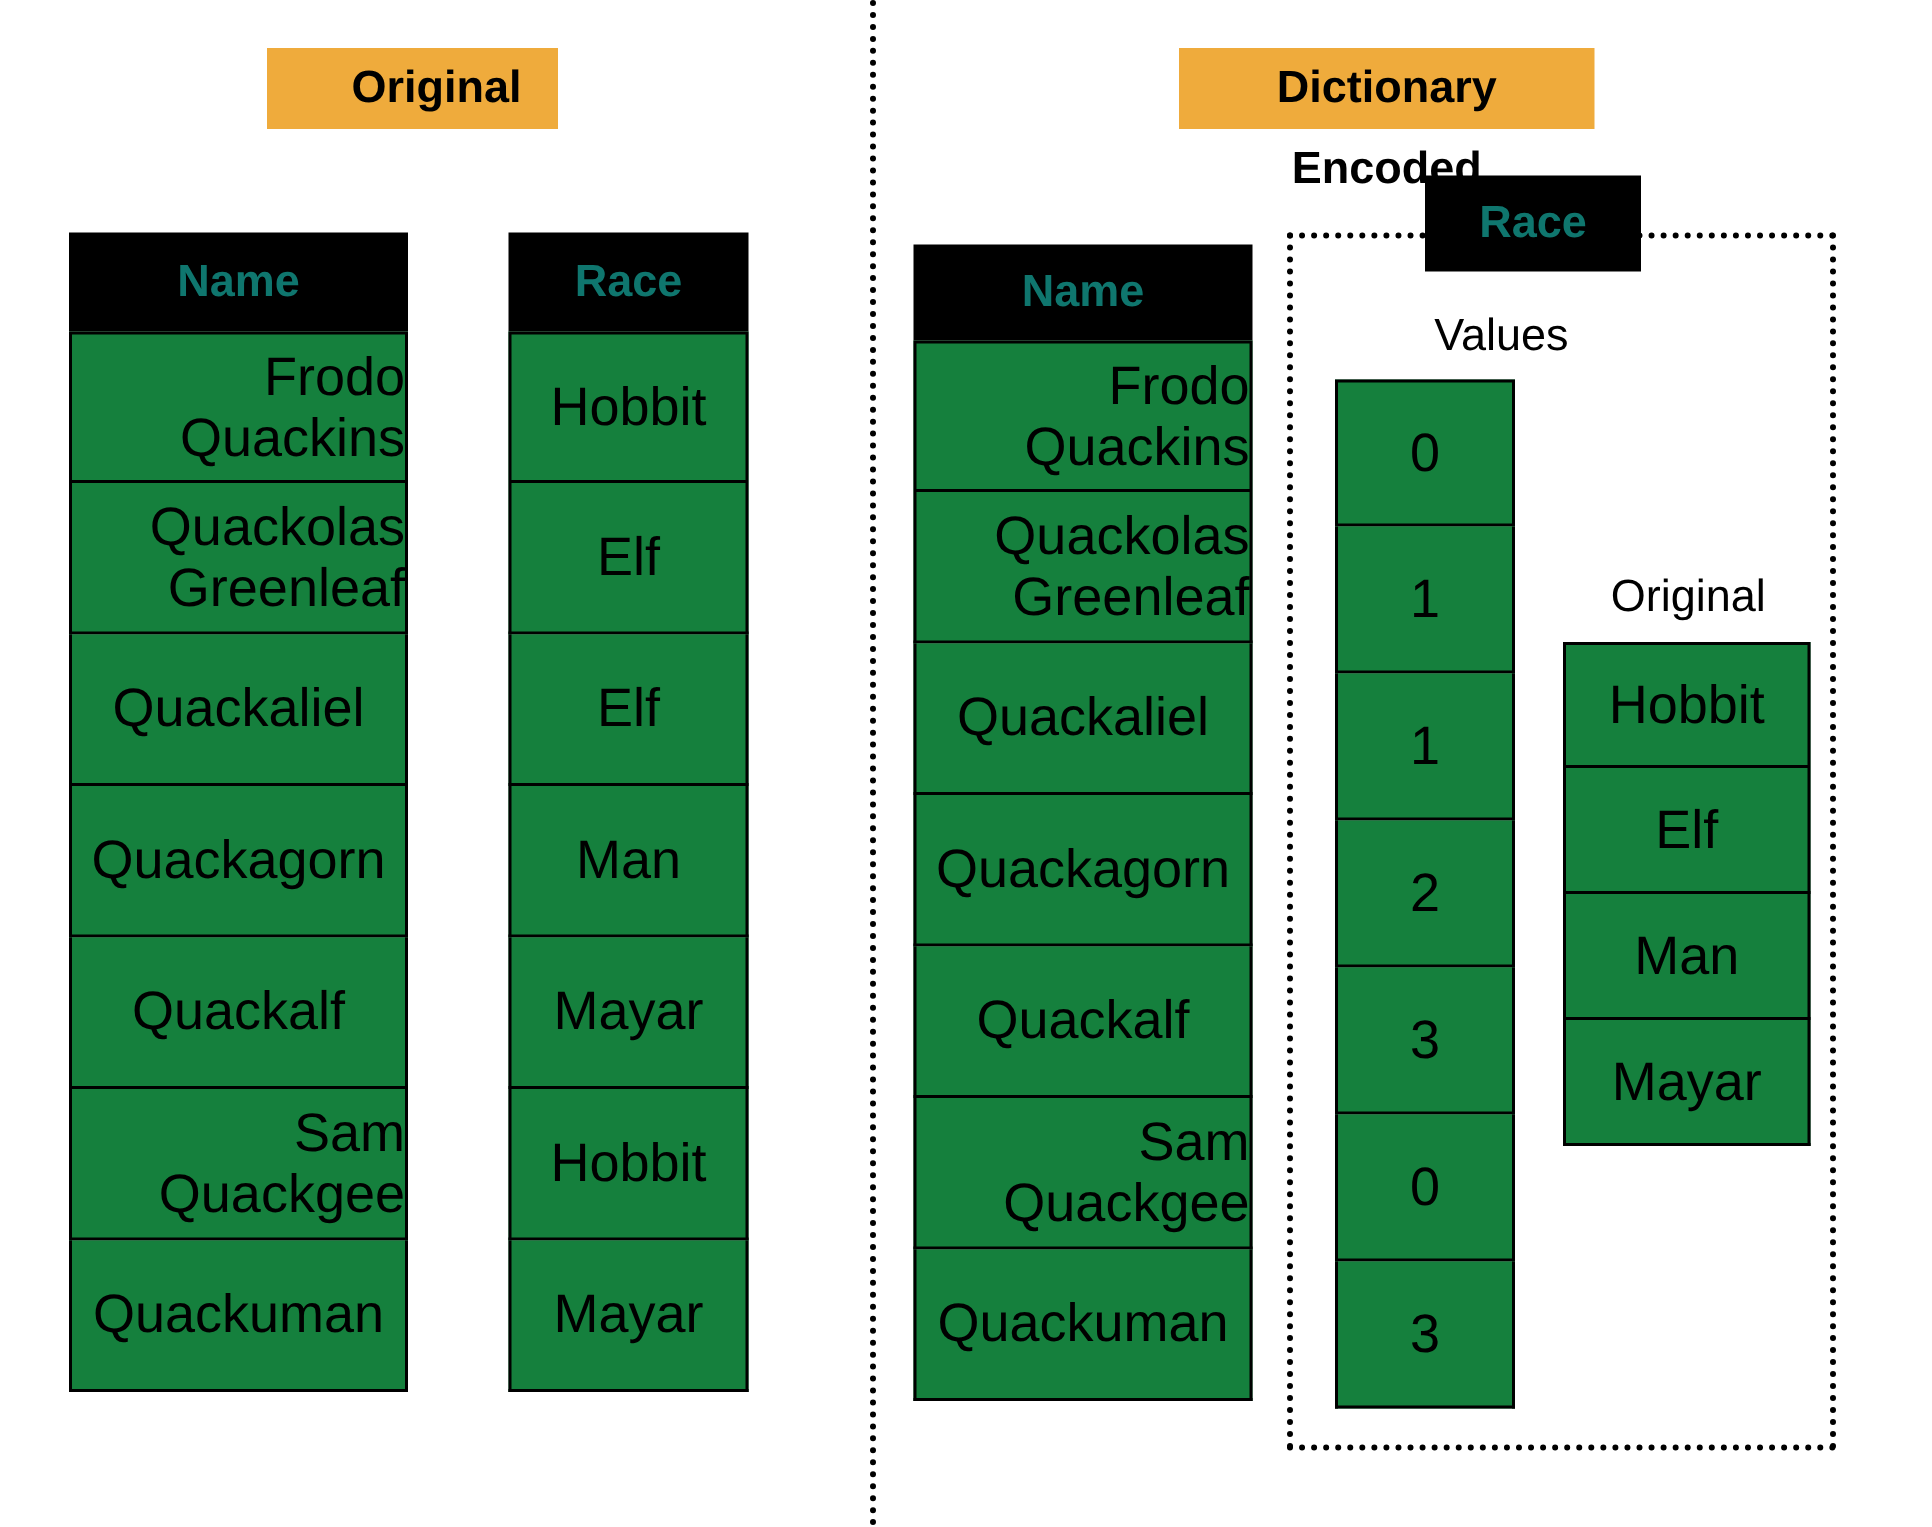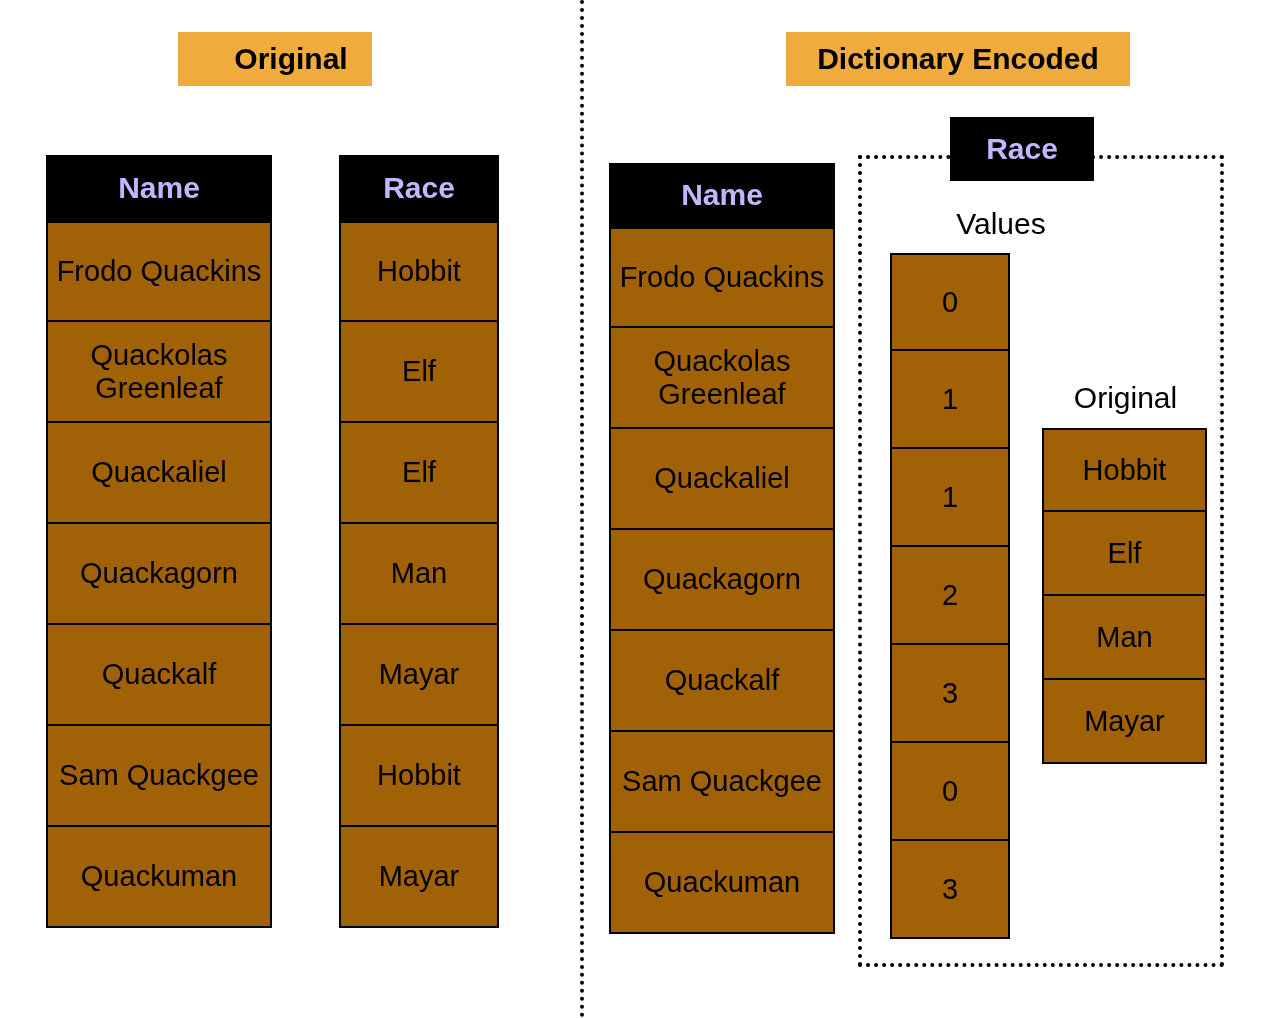--- a/index.html
+++ b/index.html
@@ -32,38 +32,38 @@
     color: #000;
     font-size: 30px;
     font-weight: bold;
     text-align: center;
     line-height: 54px;
     height: 54px;
   }
 
   .col-header {
     background: #000000;
-    color: #c4b5fd;
+    color: #0f766e;
     font-size: 30px;
     font-weight: bold;
     text-align: center;
     display: flex;
     align-items: center;
     justify-content: center;
   }
 
   .cell {
     border: 2px solid #000;
     border-top: none;
-    background: #a16207;
-    font-size: 29px;
+    background: #15803d;
+    font-size: 36px;
     display: flex;
     align-items: center;
     justify-content: center;
-    text-align: center;
+    text-align: right;
     box-sizing: border-box;
     line-height: 1.12;
   }
   .cell.first { border-top: 2px solid #000; }
 
   .plain-label {
     font-size: 30px;
     text-align: center;
   }
 
@@ -100,21 +100,21 @@
   <div class="col-header" style="height:66px;">Race</div>
   <div class="cell first" style="height:101px;">Hobbit</div>
   <div class="cell" style="height:101px;">Elf</div>
   <div class="cell" style="height:101px;">Elf</div>
   <div class="cell" style="height:101px;">Man</div>
   <div class="cell" style="height:101px;">Mayar</div>
   <div class="cell" style="height:101px;">Hobbit</div>
   <div class="cell" style="height:101px;">Mayar</div>
 </div>
 
-<div class="abs section-title" style="left:786px; top:32px; width:344px;">Dictionary Encoded</div>
+<div class="abs section-title" style="left:786px; top:32px; width:277px;">Dictionary Encoded</div>
 
 <div class="abs name-col" style="left:609px; top:163px;">
   <div class="col-header" style="height:64px;">Name</div>
   <div class="cell first" style="height:101px;">Frodo Quackins</div>
   <div class="cell" style="height:101px;">Quackolas Greenleaf</div>
   <div class="cell" style="height:101px;">Quackaliel</div>
   <div class="cell" style="height:101px;">Quackagorn</div>
   <div class="cell" style="height:101px;">Quackalf</div>
   <div class="cell" style="height:101px;">Sam Quackgee</div>
   <div class="cell" style="height:101px;">Quackuman</div>

